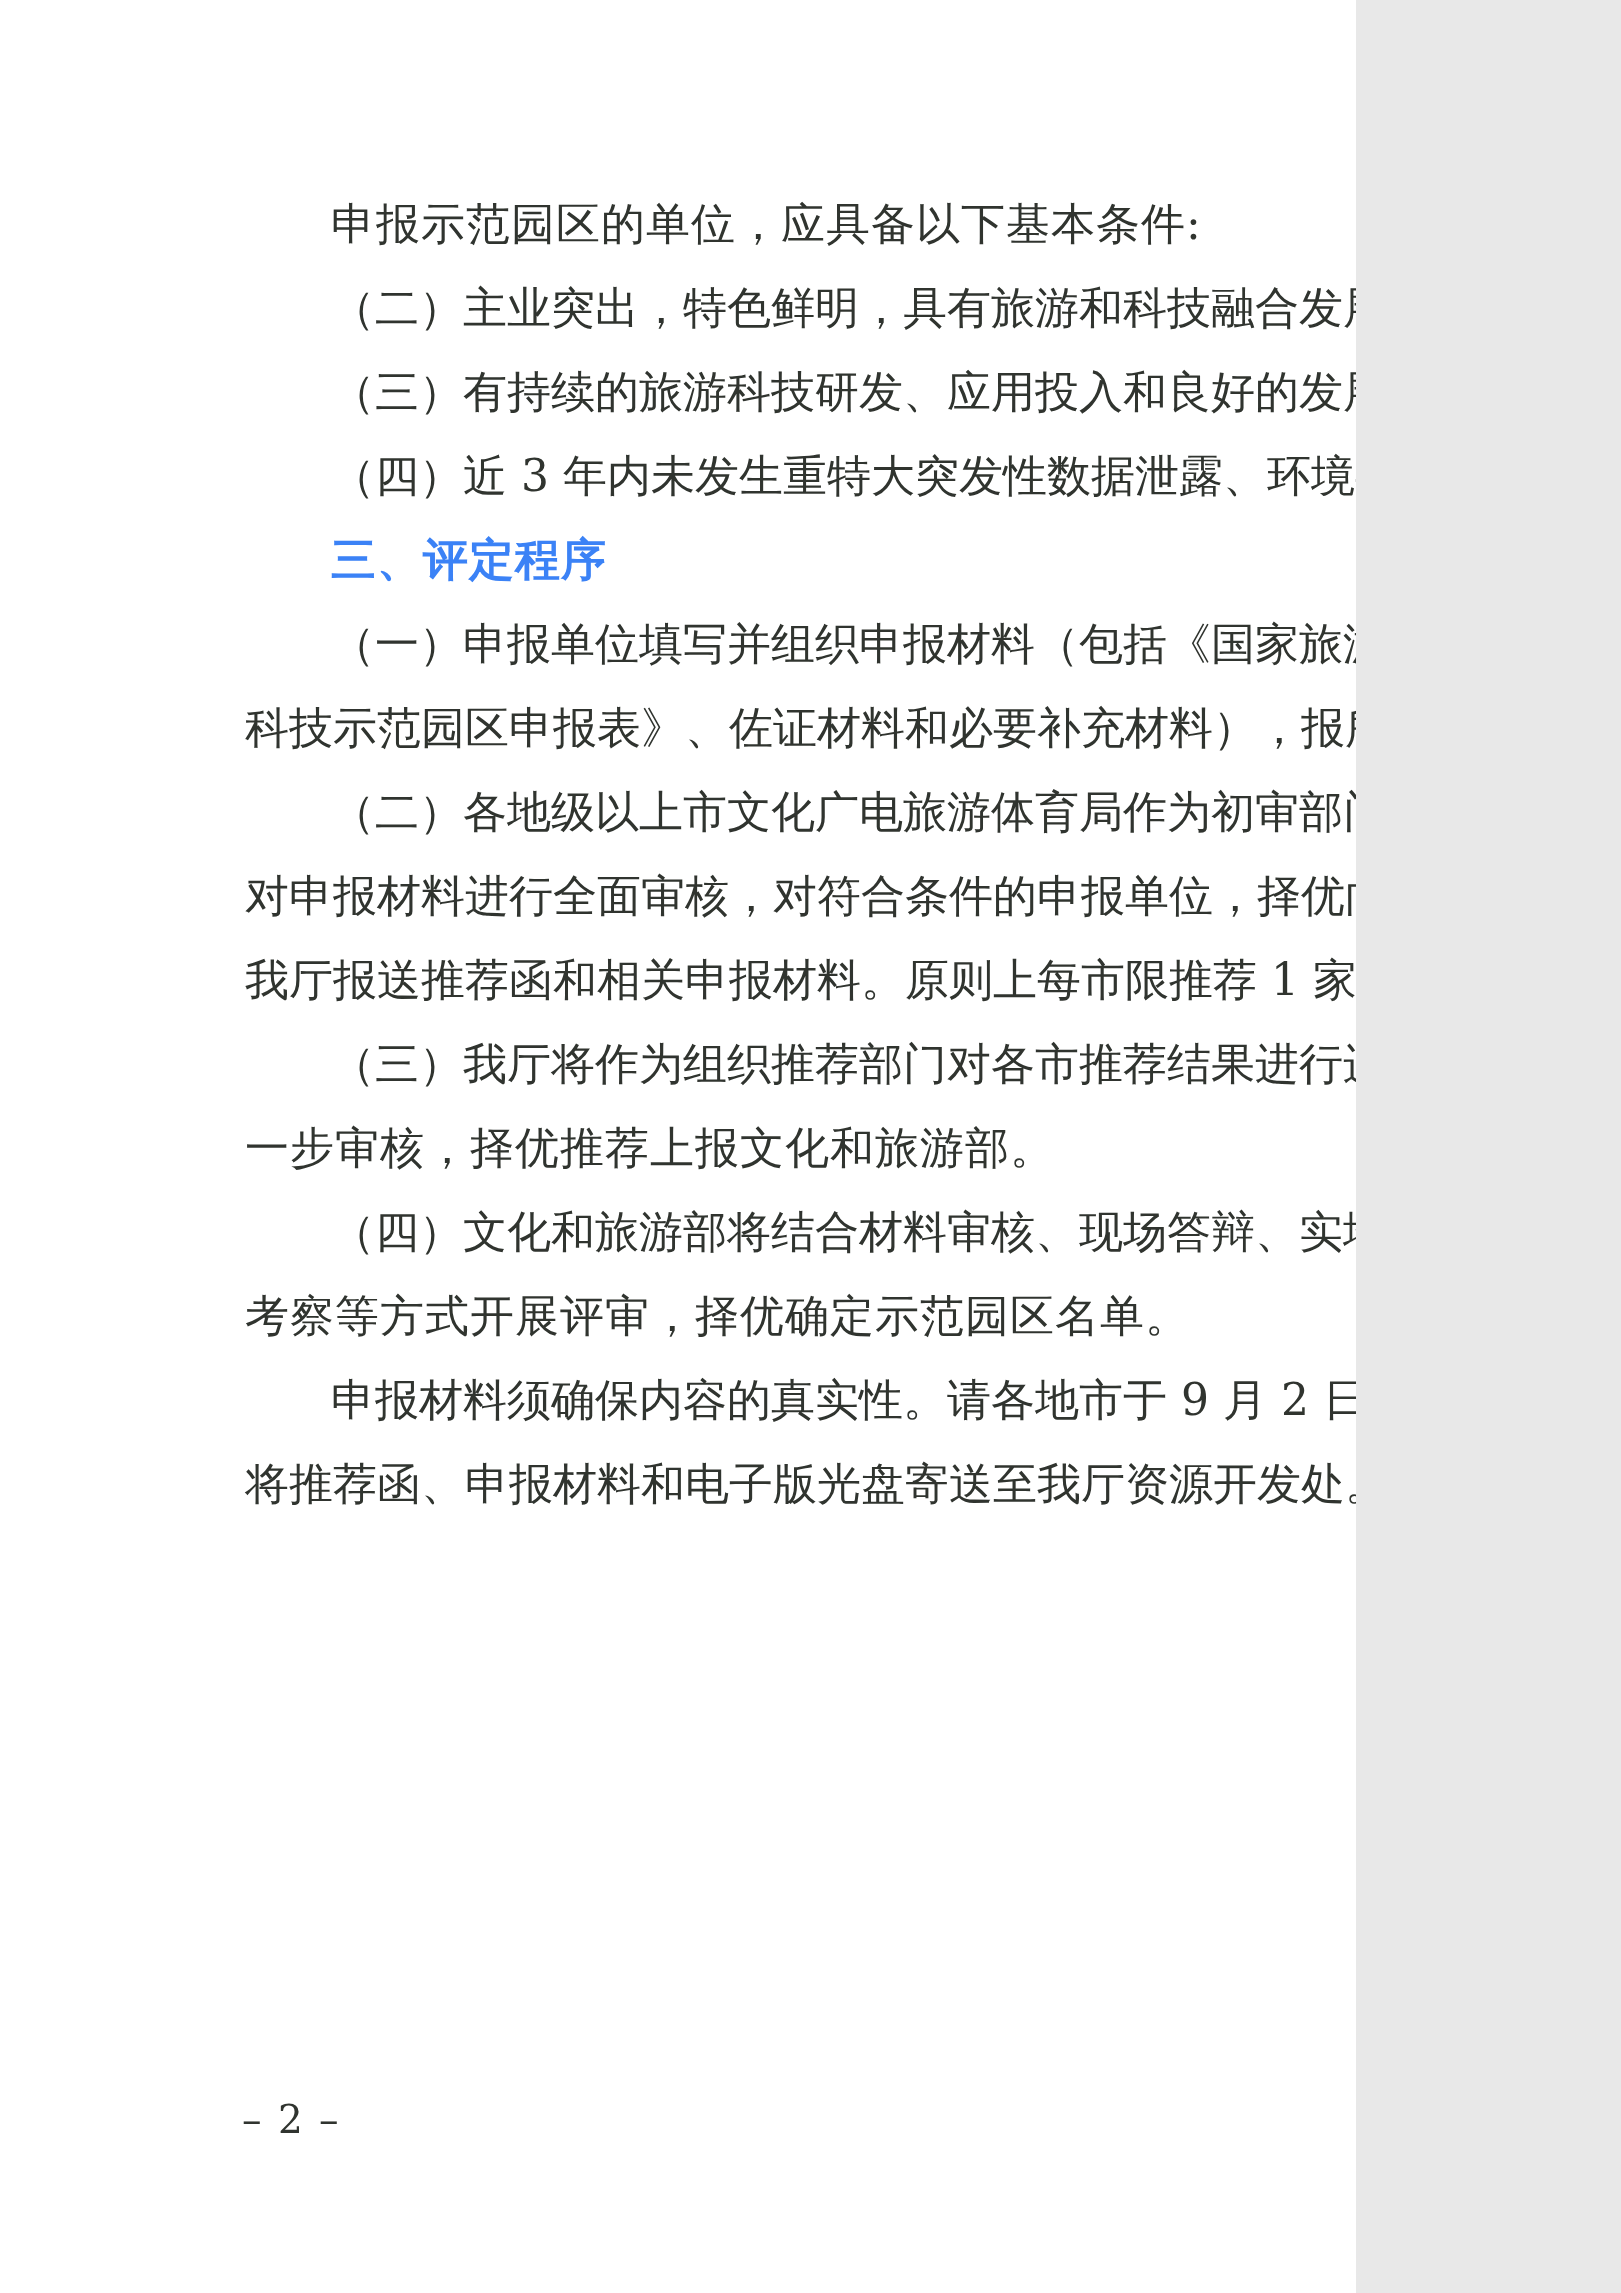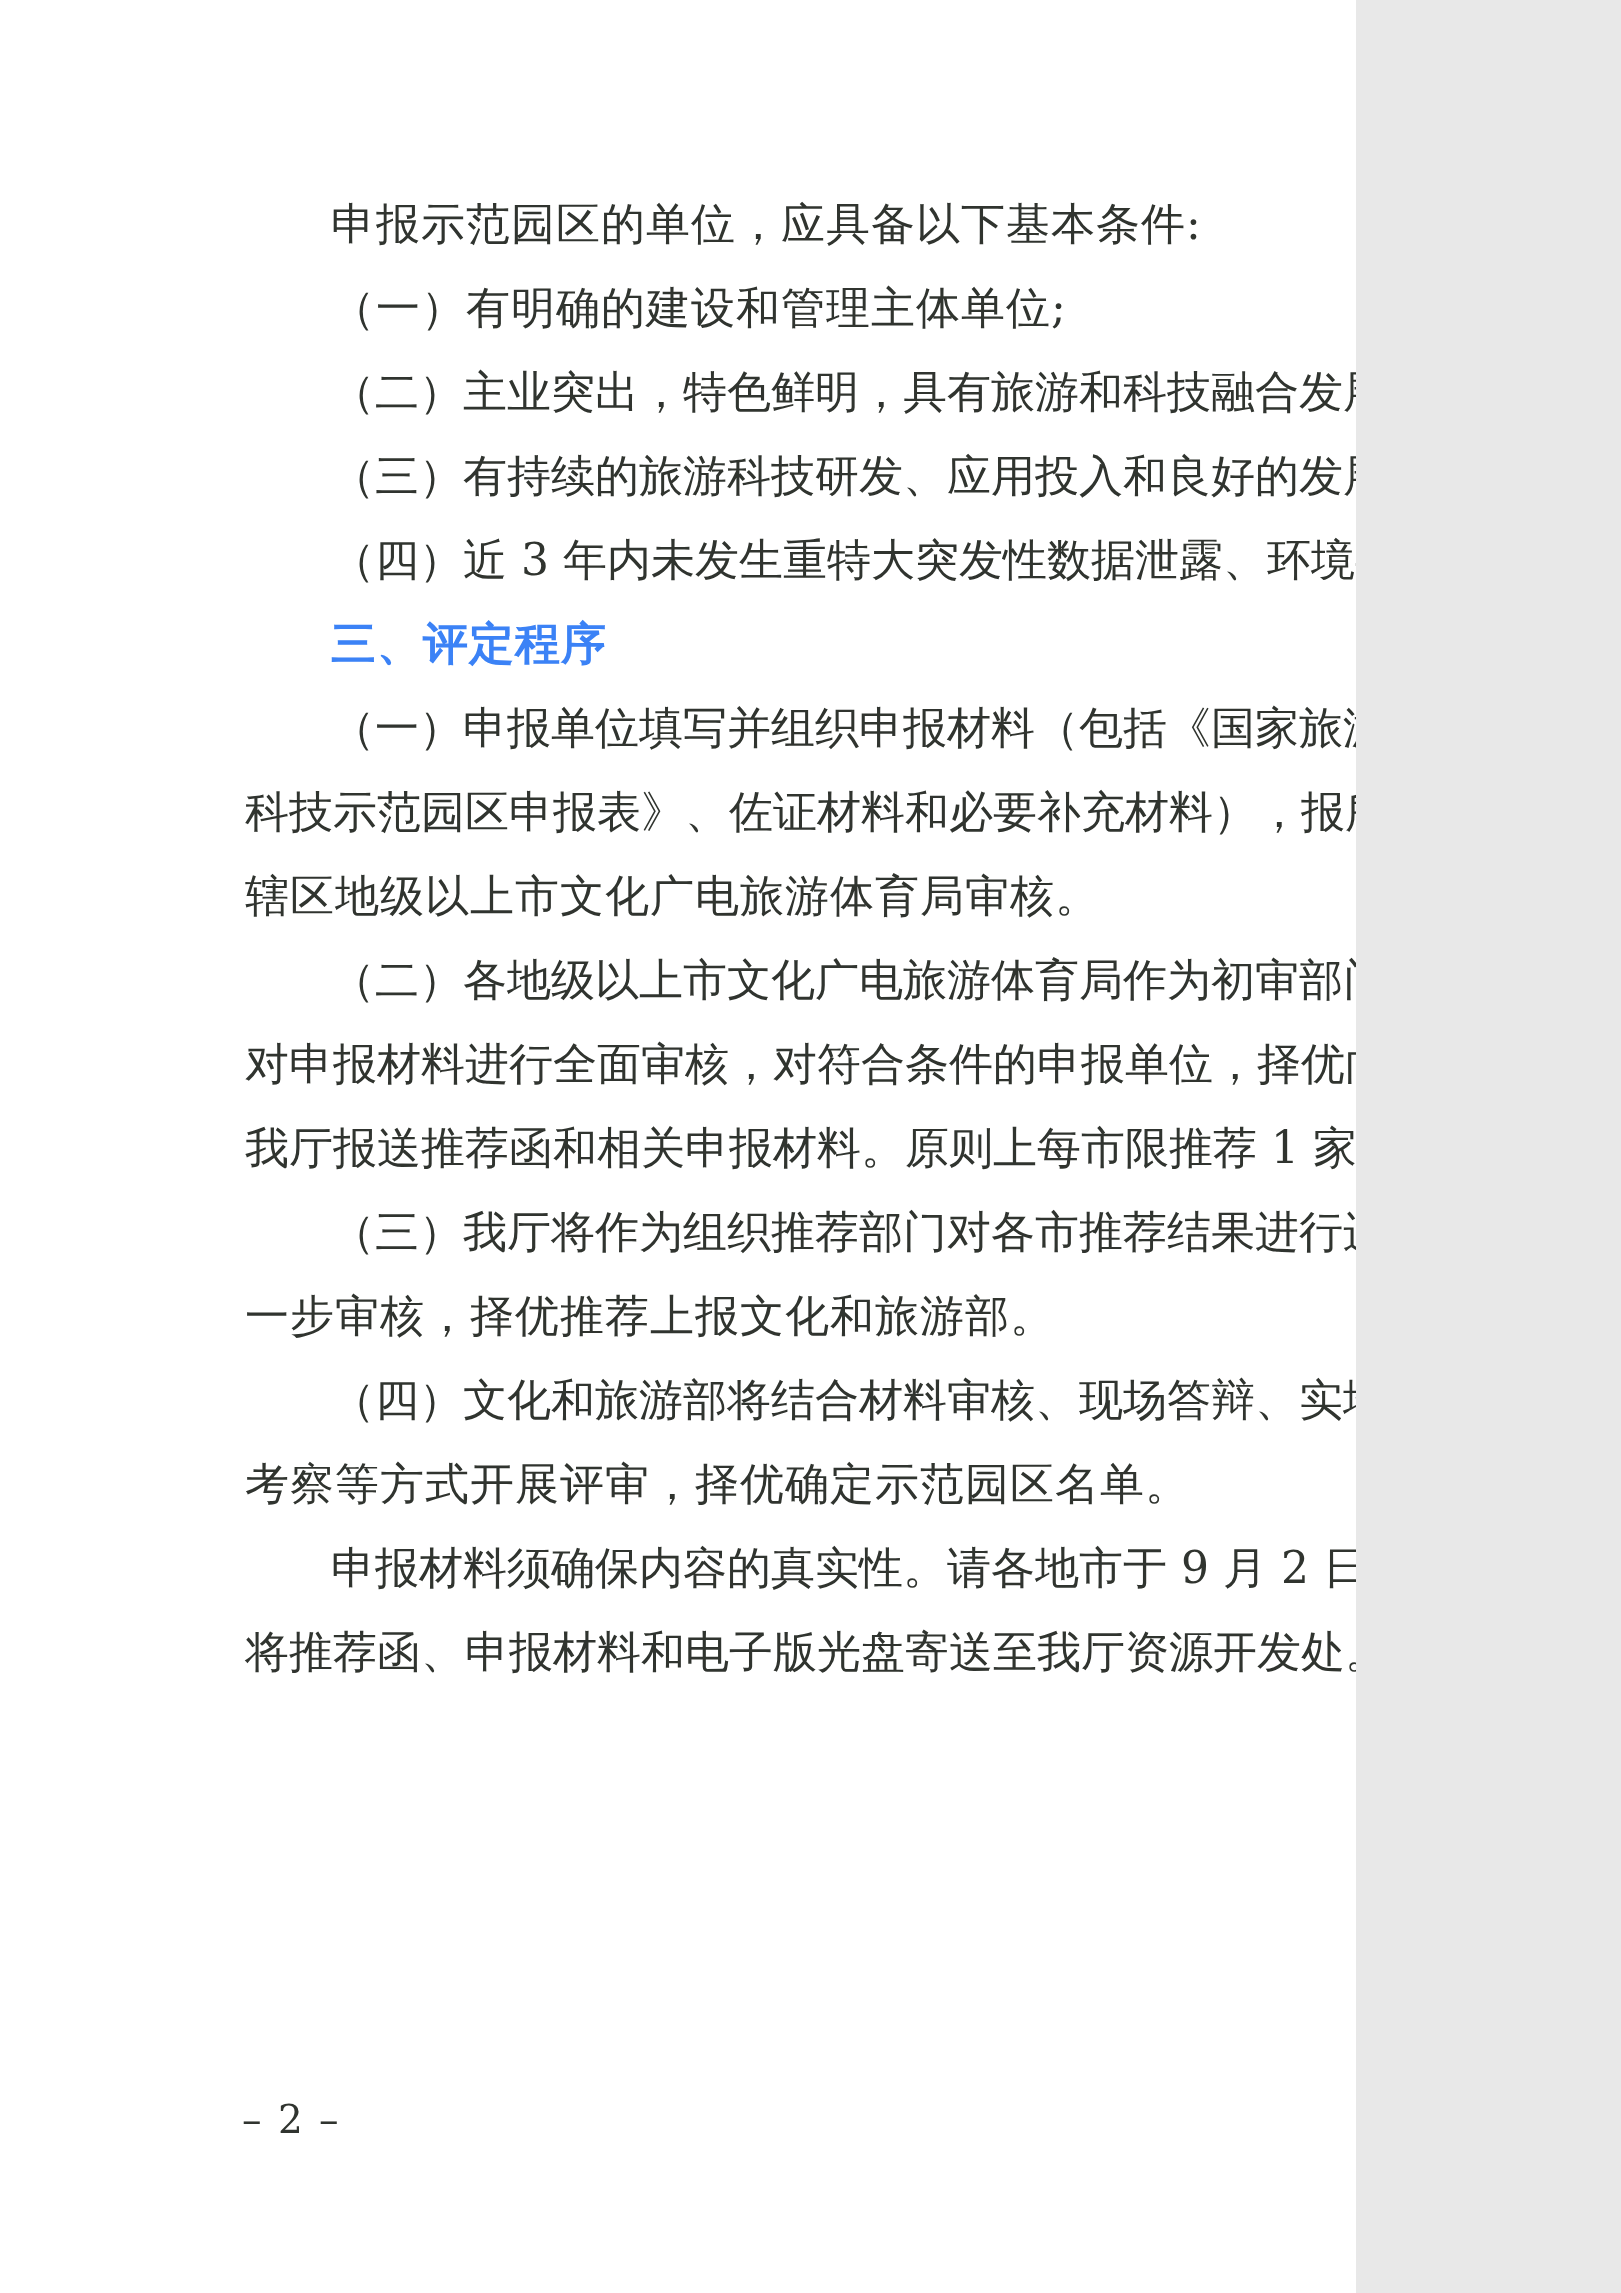--- a/index.html
+++ b/index.html
@@ -56,28 +56,26 @@
     color: #30342f;
     letter-spacing: 2px;
   }
 </style>
 </head>
 <body>
 
 <div class="page">
   <div class="content">
     <div class="line indent">申报示范园区的单位，应具备以下基本条件:</div>
-    <div class="line indent">（一）有明确的建设和管理主体单位;</div>
     <div class="line indent fill"><span>（</span><span>二</span><span>）</span><span>主</span><span>业</span><span>突</span><span>出</span><span>，</span><span>特</span><span>色</span><span>鲜</span><span>明</span><span>，</span><span>具</span><span>有</span><span>旅</span><span>游</span><span>和</span><span>科</span><span>技</span><span>融</span><span>合</span><span>发</span><span>展</span></div>
     <div class="line indent fill"><span>（</span><span>三</span><span>）</span><span>有</span><span>持</span><span>续</span><span>的</span><span>旅</span><span>游</span><span>科</span><span>技</span><span>研</span><span>发</span><span>、</span><span>应</span><span>用</span><span>投</span><span>入</span><span>和</span><span>良</span><span>好</span><span>的</span><span>发</span><span>展</span></div>
     <div class="line indent fill"><span>（</span><span>四</span><span>）</span><span>近</span><span> </span><span>3</span><span> </span><span>年</span><span>内</span><span>未</span><span>发</span><span>生</span><span>重</span><span>特</span><span>大</span><span>突</span><span>发</span><span>性</span><span>数</span><span>据</span><span>泄</span><span>露</span><span>、</span><span>环</span><span>境</span><span>事</span></div>
     <div class="line indent heading">三、评定程序</div>
     <div class="line indent fill"><span>（</span><span>一</span><span>）</span><span>申</span><span>报</span><span>单</span><span>位</span><span>填</span><span>写</span><span>并</span><span>组</span><span>织</span><span>申</span><span>报</span><span>材</span><span>料</span><span>（</span><span>包</span><span>括</span><span>《</span><span>国</span><span>家</span><span>旅</span><span>游</span></div>
     <div class="line fill"><span>科</span><span>技</span><span>示</span><span>范</span><span>园</span><span>区</span><span>申</span><span>报</span><span>表</span><span>》</span><span>、</span><span>佐</span><span>证</span><span>材</span><span>料</span><span>和</span><span>必</span><span>要</span><span>补</span><span>充</span><span>材</span><span>料</span><span>）</span><span>，</span><span>报</span><span>所</span><span>在</span></div>
-    <div class="line">辖区地级以上市文化广电旅游体育局审核。</div>
     <div class="line indent fill"><span>（</span><span>二</span><span>）</span><span>各</span><span>地</span><span>级</span><span>以</span><span>上</span><span>市</span><span>文</span><span>化</span><span>广</span><span>电</span><span>旅</span><span>游</span><span>体</span><span>育</span><span>局</span><span>作</span><span>为</span><span>初</span><span>审</span><span>部</span><span>门</span></div>
     <div class="line fill"><span>对</span><span>申</span><span>报</span><span>材</span><span>料</span><span>进</span><span>行</span><span>全</span><span>面</span><span>审</span><span>核</span><span>，</span><span>对</span><span>符</span><span>合</span><span>条</span><span>件</span><span>的</span><span>申</span><span>报</span><span>单</span><span>位</span><span>，</span><span>择</span><span>优</span><span>向</span></div>
     <div class="line fill"><span>我</span><span>厅</span><span>报</span><span>送</span><span>推</span><span>荐</span><span>函</span><span>和</span><span>相</span><span>关</span><span>申</span><span>报</span><span>材</span><span>料</span><span>。</span><span>原</span><span>则</span><span>上</span><span>每</span><span>市</span><span>限</span><span>推</span><span>荐</span><span> </span><span>1</span><span> </span><span>家</span><span>。</span></div>
     <div class="line indent fill"><span>（</span><span>三</span><span>）</span><span>我</span><span>厅</span><span>将</span><span>作</span><span>为</span><span>组</span><span>织</span><span>推</span><span>荐</span><span>部</span><span>门</span><span>对</span><span>各</span><span>市</span><span>推</span><span>荐</span><span>结</span><span>果</span><span>进</span><span>行</span><span>进</span></div>
     <div class="line">一步审核，择优推荐上报文化和旅游部。</div>
     <div class="line indent fill"><span>（</span><span>四</span><span>）</span><span>文</span><span>化</span><span>和</span><span>旅</span><span>游</span><span>部</span><span>将</span><span>结</span><span>合</span><span>材</span><span>料</span><span>审</span><span>核</span><span>、</span><span>现</span><span>场</span><span>答</span><span>辩</span><span>、</span><span>实</span><span>地</span></div>
     <div class="line">考察等方式开展评审，择优确定示范园区名单。</div>
     <div class="line indent fill"><span>申</span><span>报</span><span>材</span><span>料</span><span>须</span><span>确</span><span>保</span><span>内</span><span>容</span><span>的</span><span>真</span><span>实</span><span>性</span><span>。</span><span>请</span><span>各</span><span>地</span><span>市</span><span>于</span><span> </span><span>9</span><span> </span><span>月</span><span> </span><span>2</span><span> </span><span>日</span><span>前</span></div>
     <div class="line fill"><span>将</span><span>推</span><span>荐</span><span>函</span><span>、</span><span>申</span><span>报</span><span>材</span><span>料</span><span>和</span><span>电</span><span>子</span><span>版</span><span>光</span><span>盘</span><span>寄</span><span>送</span><span>至</span><span>我</span><span>厅</span><span>资</span><span>源</span><span>开</span><span>发</span><span>处</span><span>。</span></div>
   </div>

